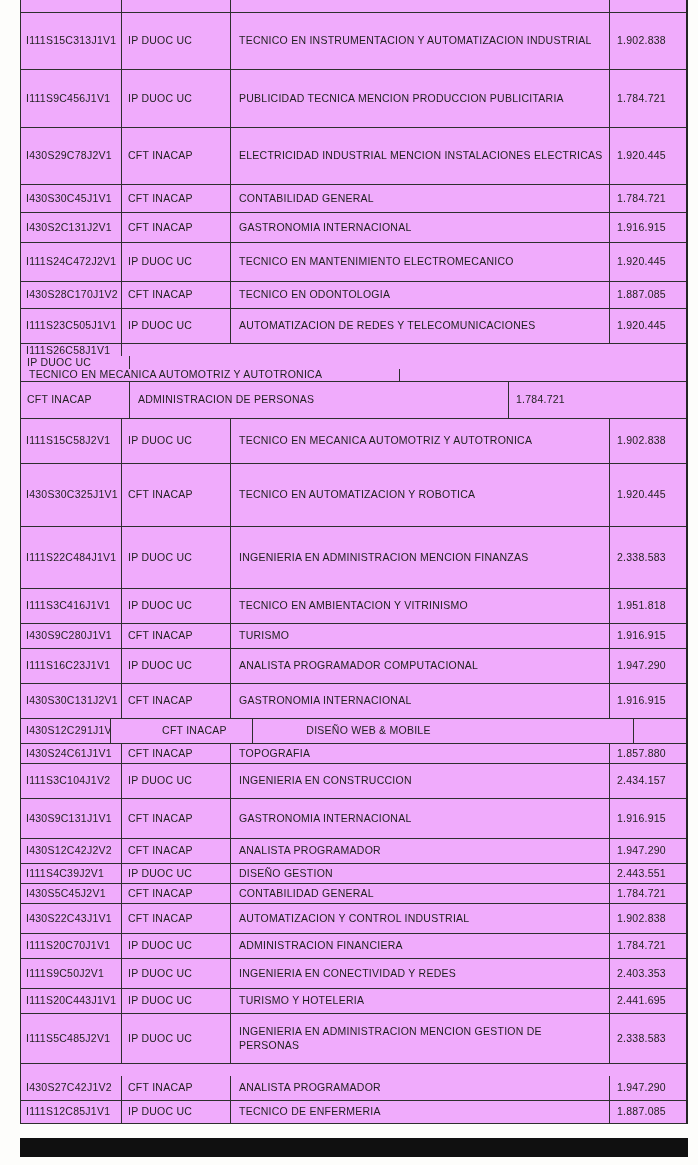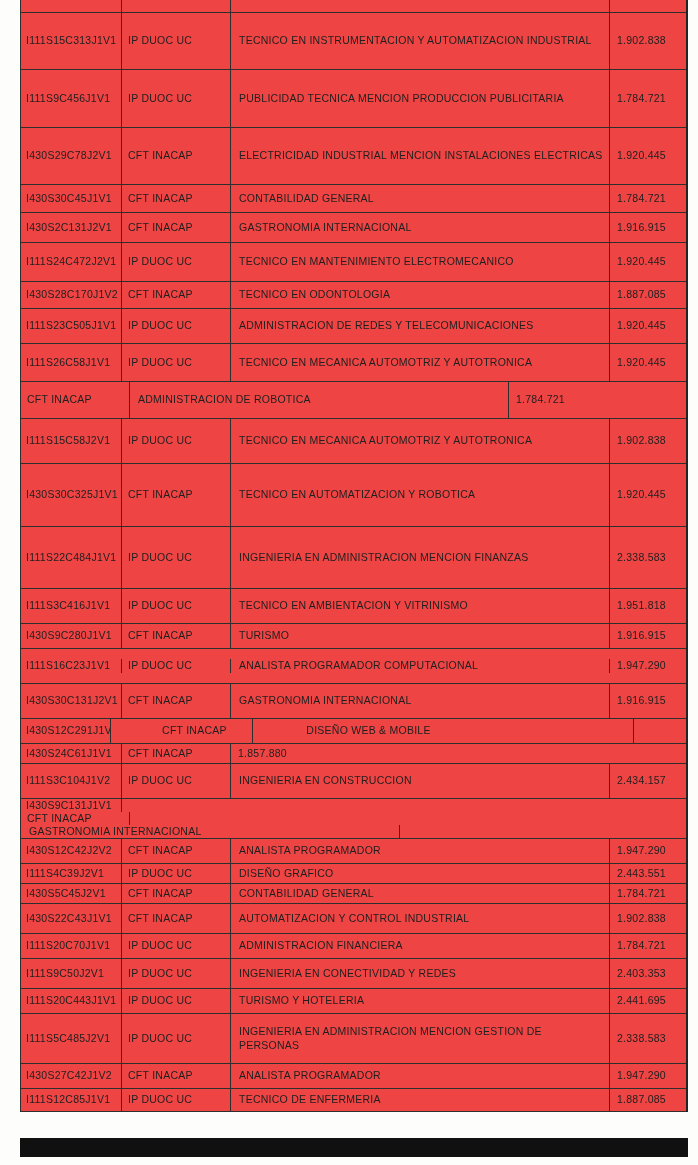--- a/index.html
+++ b/index.html
@@ -16,21 +16,21 @@
     overflow: hidden;
   }
   .table {
     position: absolute;
     left: 20px;
     top: 0;
     width: 668px;
     border-left: 1px solid #2e2e2e;
     border-right: 2px solid #242424;
     box-sizing: border-box;
-    background: #ef4444;
+    background: #f0abfc;
   }
   .top-stub {
     display: flex;
     height: 13px;
     border-bottom: 1px solid #2e2e2e;
     box-sizing: border-box;
   }
   .row {
     display: flex;
     border-bottom: 1px solid #2e2e2e;
@@ -127,34 +127,34 @@
   <div class="row" style="height: 27px;">
     <div class="cell c-code">I430S28C170J1V2</div>
     <div class="cell c-inst">CFT INACAP</div>
     <div class="cell c-prog">TECNICO EN ODONTOLOGIA</div>
     <div class="cell c-amt">1.887.085</div>
   </div>
 
   <div class="row" style="height: 35px;">
     <div class="cell c-code">I111S23C505J1V1</div>
     <div class="cell c-inst">IP DUOC UC</div>
-    <div class="cell c-prog">ADMINISTRACION DE REDES Y TELECOMUNICACIONES</div>
-    <div class="cell c-amt">1.920.445</div>
-  </div>
-
-  <div class="row" style="height: 38px;">
+    <div class="cell c-prog">AUTOMATIZACION DE REDES Y TELECOMUNICACIONES</div>
+    <div class="cell c-amt">1.920.445</div>
+  </div>
+
+  <div class="row" style="height: 38px; flex-direction: column;">
     <div class="cell c-code">I111S26C58J1V1</div>
     <div class="cell c-inst">IP DUOC UC</div>
     <div class="cell c-prog">TECNICO EN MECANICA AUTOMOTRIZ Y AUTOTRONICA</div>
     <div class="cell c-amt">1.920.445</div>
   </div>
 
   <div class="row" style="height: 37px;">
     <div class="cell c-inst">CFT INACAP</div>
-    <div class="cell c-prog">ADMINISTRACION DE ROBOTICA</div>
+    <div class="cell c-prog">ADMINISTRACION DE PERSONAS</div>
     <div class="cell c-amt">1.784.721</div>
   </div>
 
   <div class="row" style="height: 45px;">
     <div class="cell c-code">I111S15C58J2V1</div>
     <div class="cell c-inst">IP DUOC UC</div>
     <div class="cell c-prog">TECNICO EN MECANICA AUTOMOTRIZ Y AUTOTRONICA</div>
     <div class="cell c-amt">1.902.838</div>
   </div>
 
@@ -179,21 +179,21 @@
     <div class="cell c-amt">1.951.818</div>
   </div>
 
   <div class="row" style="height: 25px;">
     <div class="cell c-code">I430S9C280J1V1</div>
     <div class="cell c-inst">CFT INACAP</div>
     <div class="cell c-prog">TURISMO</div>
     <div class="cell c-amt">1.916.915</div>
   </div>
 
-  <div class="row" style="height: 35px; align-items: center;">
+  <div class="row" style="height: 35px;">
     <div class="cell c-code">I111S16C23J1V1</div>
     <div class="cell c-inst">IP DUOC UC</div>
     <div class="cell c-prog">ANALISTA PROGRAMADOR COMPUTACIONAL</div>
     <div class="cell c-amt">1.947.290</div>
   </div>
 
   <div class="row" style="height: 35px;">
     <div class="cell c-code">I430S30C131J2V1</div>
     <div class="cell c-inst">CFT INACAP</div>
     <div class="cell c-prog">GASTRONOMIA INTERNACIONAL</div>
@@ -203,48 +203,49 @@
   <div class="row" style="height: 25px; gap: 45px;">
     <div class="cell c-code">I430S12C291J1V1</div>
     <div class="cell c-inst">CFT INACAP</div>
     <div class="cell c-prog">DISEÑO WEB &amp; MOBILE</div>
     <div class="cell c-amt">1.951.818</div>
   </div>
 
   <div class="row" style="height: 20px;">
     <div class="cell c-code">I430S24C61J1V1</div>
     <div class="cell c-inst">CFT INACAP</div>
+    <div class="cell c-prog">TOPOGRAFIA</div>
     <div class="cell c-amt">1.857.880</div>
   </div>
 
   <div class="row" style="height: 35px;">
     <div class="cell c-code">I111S3C104J1V2</div>
     <div class="cell c-inst">IP DUOC UC</div>
     <div class="cell c-prog">INGENIERIA EN CONSTRUCCION</div>
     <div class="cell c-amt">2.434.157</div>
   </div>
 
-  <div class="row" style="height: 40px; flex-direction: column;">
+  <div class="row" style="height: 40px;">
     <div class="cell c-code">I430S9C131J1V1</div>
     <div class="cell c-inst">CFT INACAP</div>
     <div class="cell c-prog">GASTRONOMIA INTERNACIONAL</div>
     <div class="cell c-amt">1.916.915</div>
   </div>
 
   <div class="row" style="height: 25px;">
     <div class="cell c-code">I430S12C42J2V2</div>
     <div class="cell c-inst">CFT INACAP</div>
     <div class="cell c-prog">ANALISTA PROGRAMADOR</div>
     <div class="cell c-amt">1.947.290</div>
   </div>
 
   <div class="row" style="height: 20px;">
     <div class="cell c-code">I111S4C39J2V1</div>
     <div class="cell c-inst">IP DUOC UC</div>
-    <div class="cell c-prog">DISEÑO GRAFICO</div>
+    <div class="cell c-prog">DISEÑO GESTION</div>
     <div class="cell c-amt">2.443.551</div>
   </div>
 
   <div class="row" style="height: 20px;">
     <div class="cell c-code">I430S5C45J2V1</div>
     <div class="cell c-inst">CFT INACAP</div>
     <div class="cell c-prog">CONTABILIDAD GENERAL</div>
     <div class="cell c-amt">1.784.721</div>
   </div>
 
@@ -276,21 +277,21 @@
     <div class="cell c-amt">2.441.695</div>
   </div>
 
   <div class="row" style="height: 50px;">
     <div class="cell c-code">I111S5C485J2V1</div>
     <div class="cell c-inst">IP DUOC UC</div>
     <div class="cell c-prog">INGENIERIA EN ADMINISTRACION MENCION GESTION DE PERSONAS</div>
     <div class="cell c-amt">2.338.583</div>
   </div>
 
-  <div class="row" style="height: 25px;">
+  <div class="row" style="height: 25px; margin-top: 12px;">
     <div class="cell c-code">I430S27C42J1V2</div>
     <div class="cell c-inst">CFT INACAP</div>
     <div class="cell c-prog">ANALISTA PROGRAMADOR</div>
     <div class="cell c-amt">1.947.290</div>
   </div>
 
   <div class="row" style="height: 23px;">
     <div class="cell c-code">I111S12C85J1V1</div>
     <div class="cell c-inst">IP DUOC UC</div>
     <div class="cell c-prog">TECNICO DE ENFERMERIA</div>

